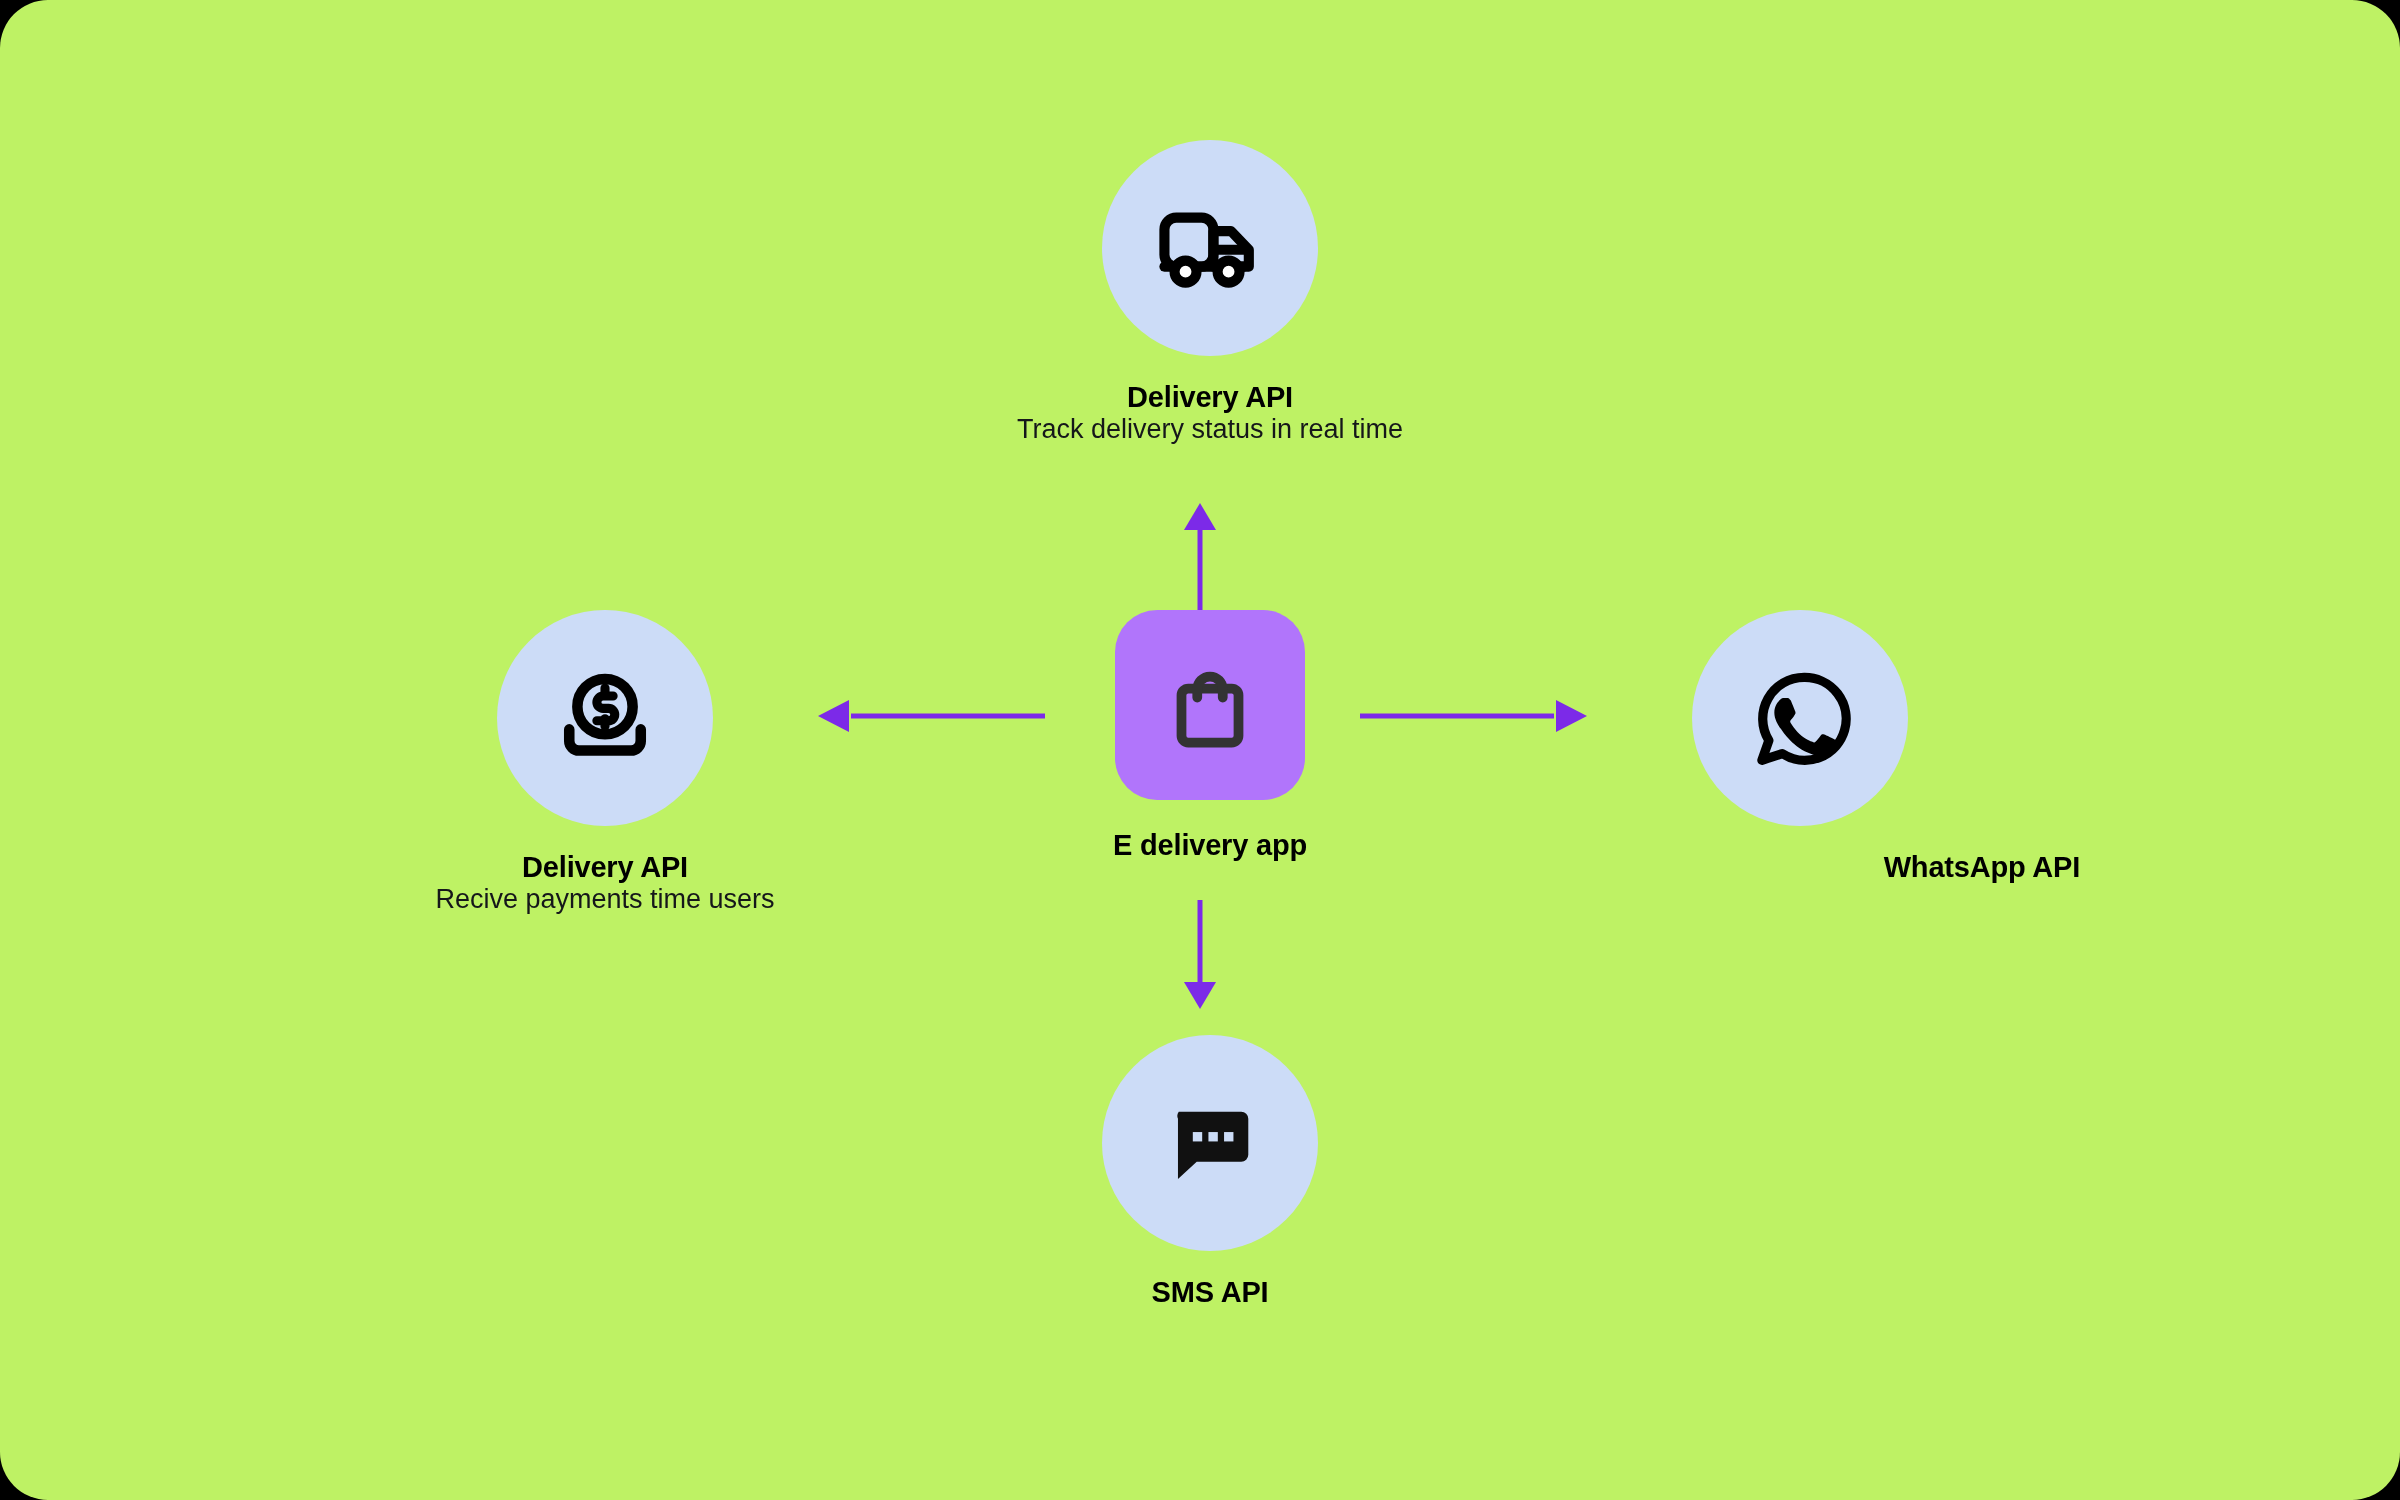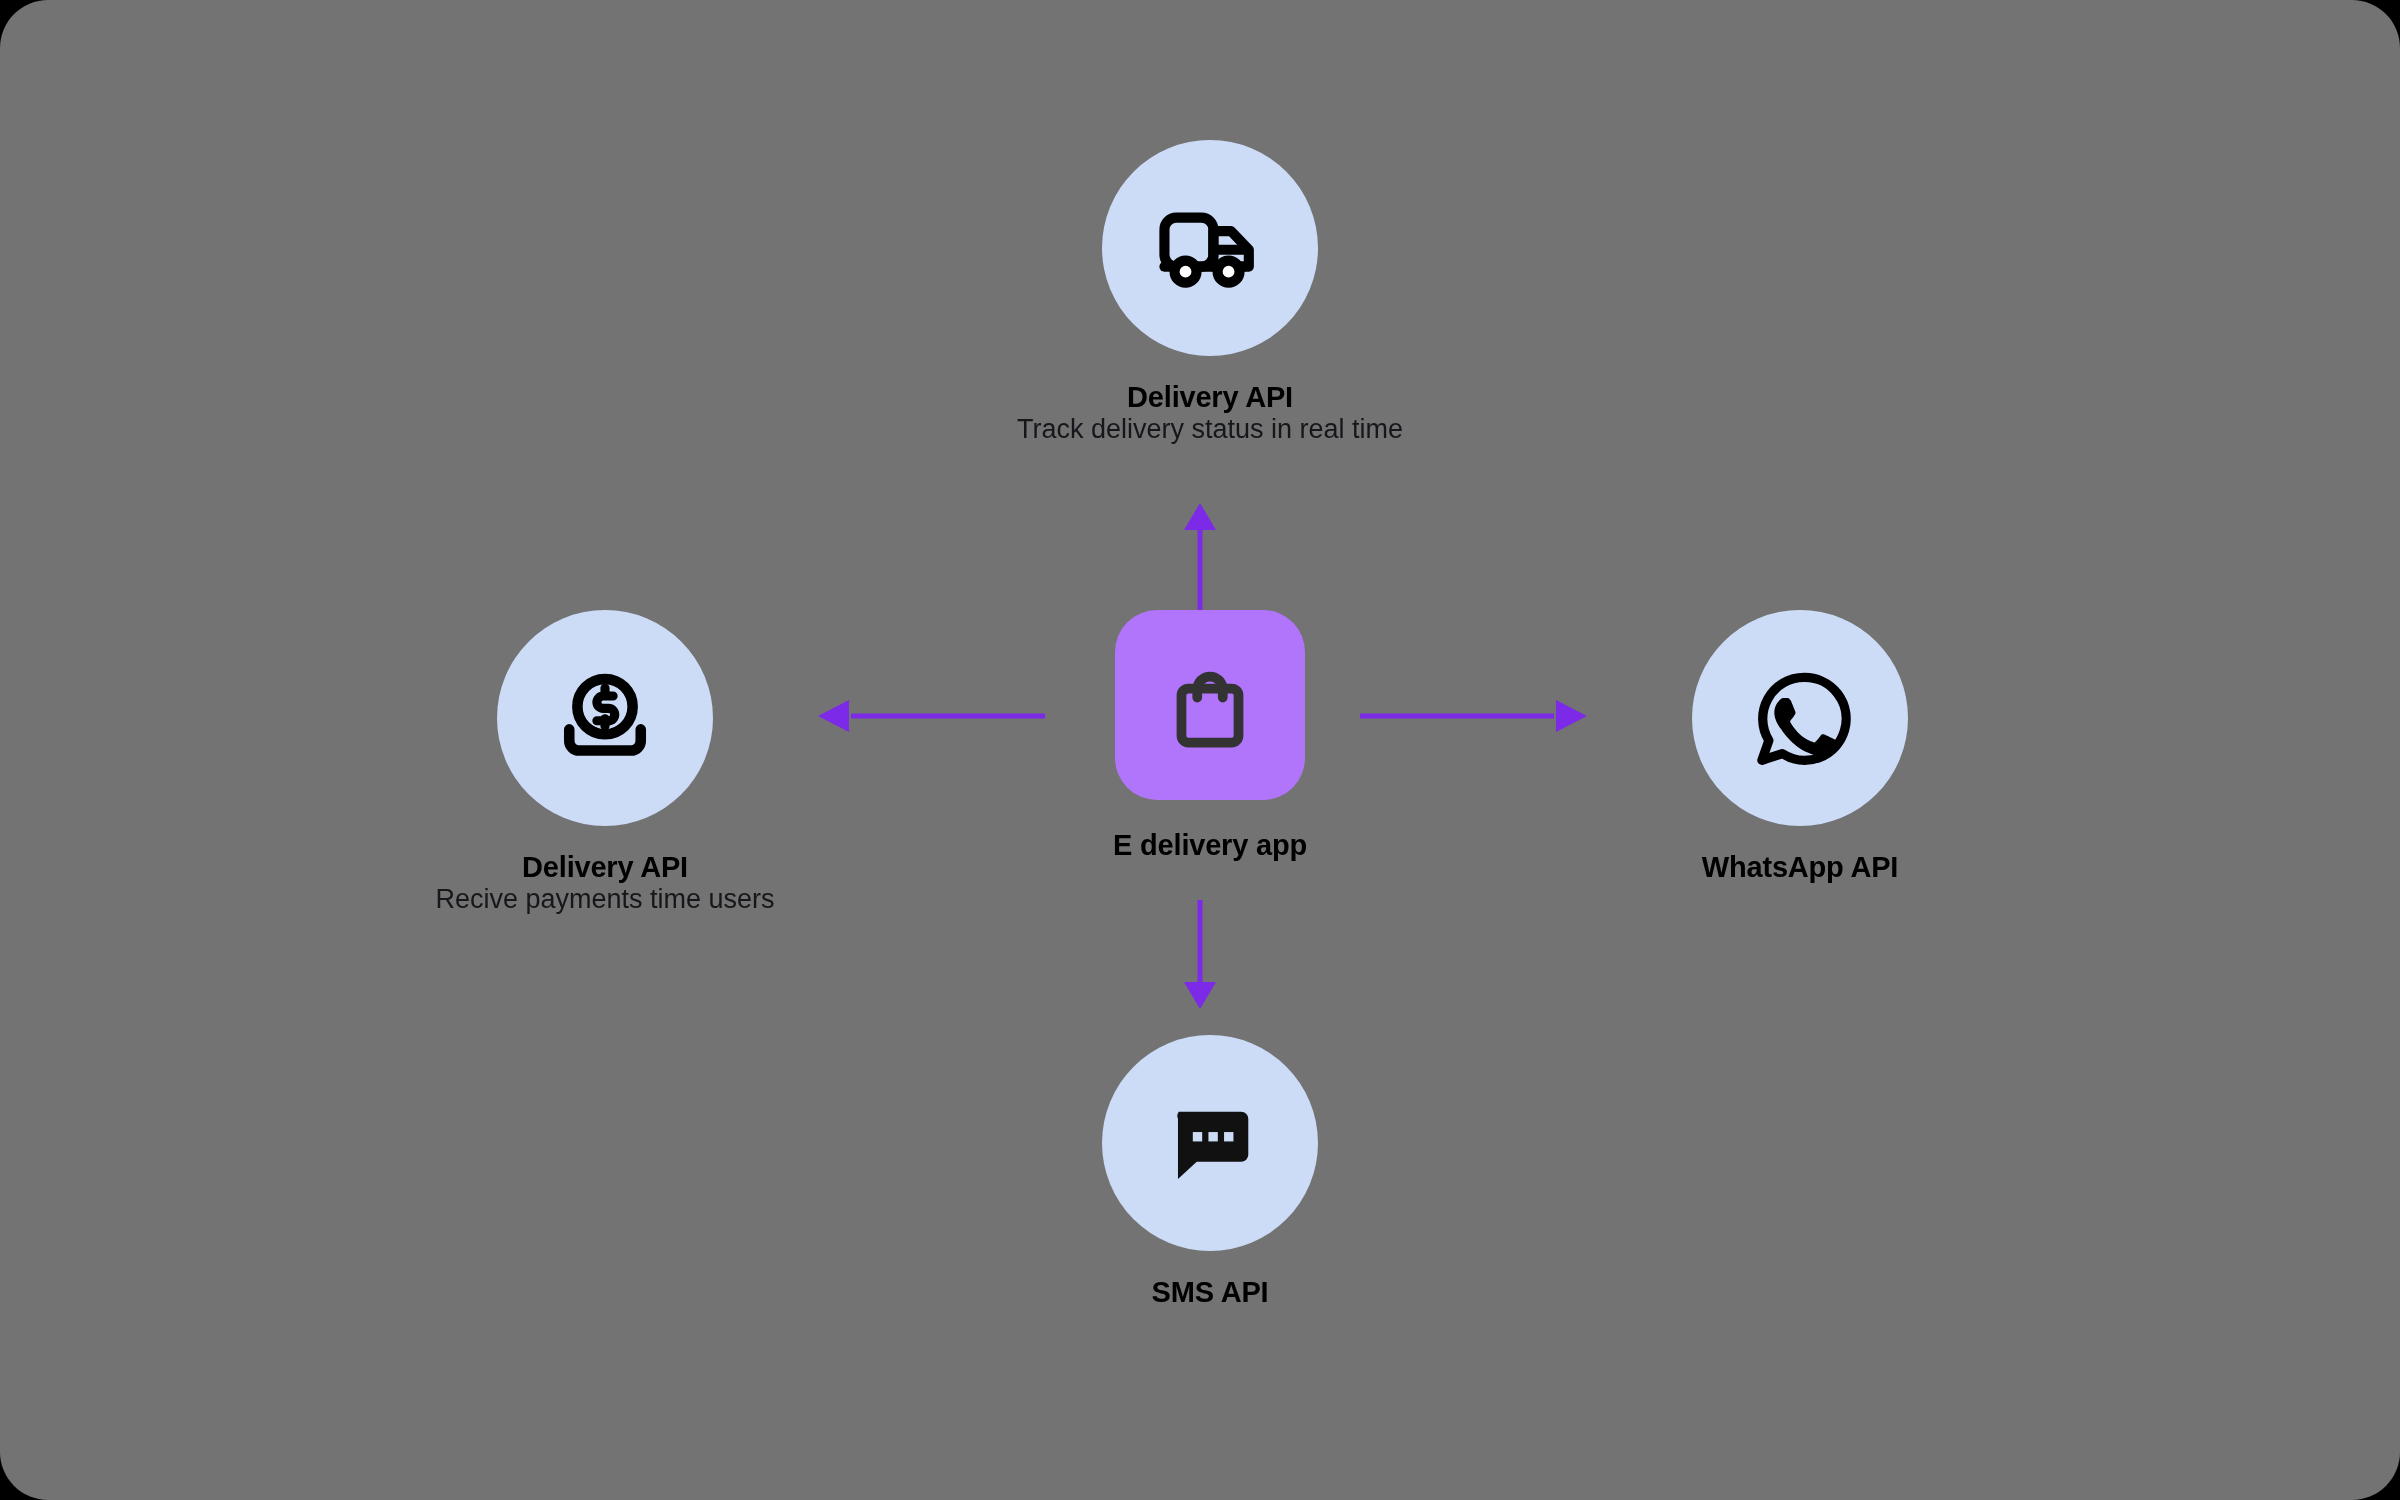--- a/index.html
+++ b/index.html
@@ -13,21 +13,21 @@
     height: 1500px;
     overflow: hidden;
     font-family: "Liberation Sans", sans-serif;
   }
 
   
   #canvas {
     position: relative;
     width: 2400px;
     height: 1500px;
-    background: #737373;
+    background: #bef264;
     border-radius: 48px;
     overflow: hidden;
     box-sizing: border-box;
   }
 
   
   .node {
     position: absolute;
     width: 560px;
     text-align: center;
@@ -81,21 +81,21 @@
   
   #node-delivery { left: 930px; top: 140px; }
 
   
   #node-sms      { left: 930px; top: 1035px; }
 
   
   #node-payments { left: 325px; top: 610px; }
 
   
-  #node-whatsapp { left: 1520px; top: 610px; }
+  #node-whatsapp { left: 1520px; top: 610px; text-align: right; }
 
   
   .connector {
     position: absolute;
     overflow: visible;
   }
   #conn-up    { left: 1150px; top: 500px;  width: 100px; height: 112px; }
   #conn-down  { left: 1150px; top: 900px;  width: 100px; height: 112px; }
   #conn-left  { left: 815px;  top: 690px;  width: 230px; height: 52px; }
   #conn-right { left: 1360px; top: 690px;  width: 230px; height: 52px; }

